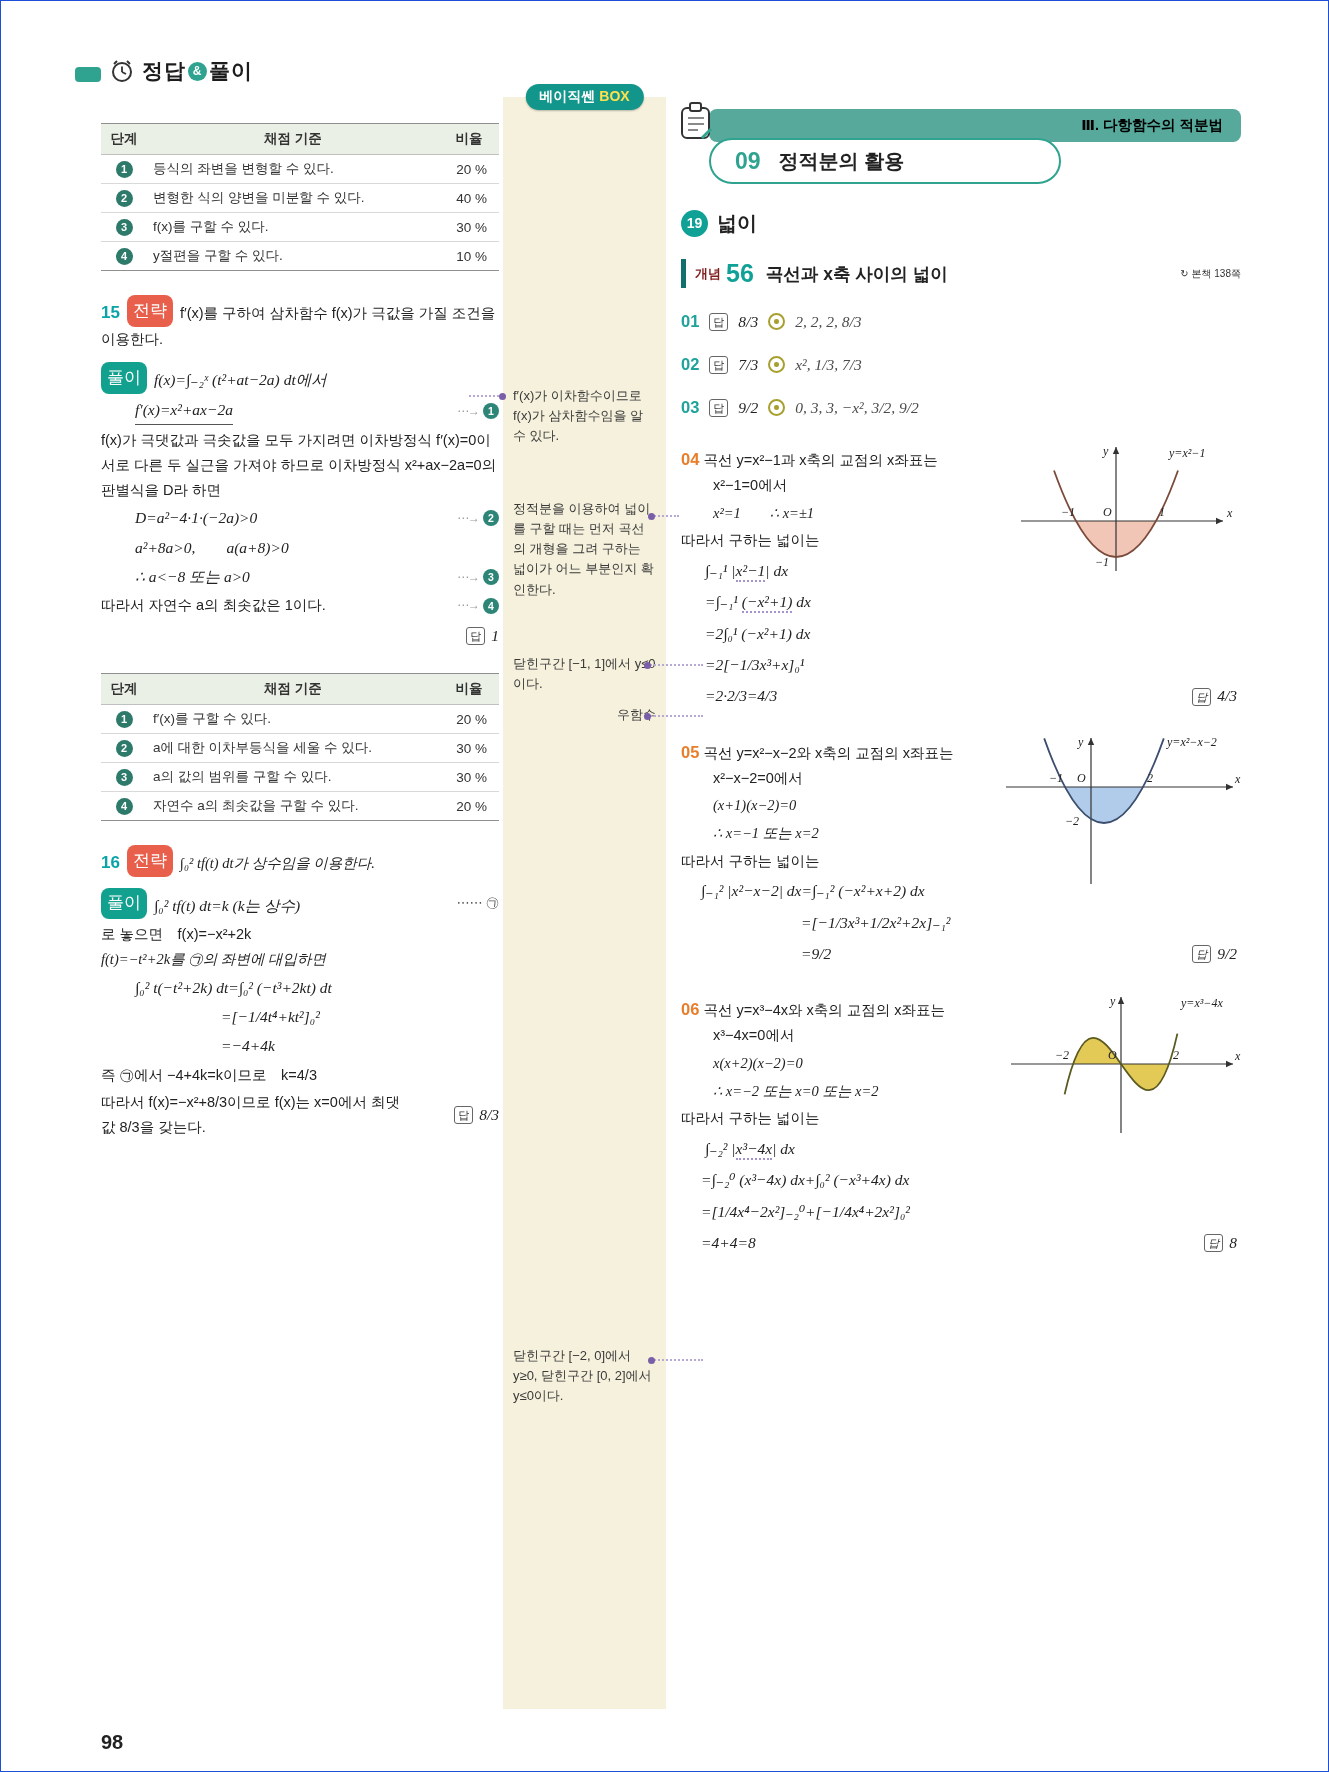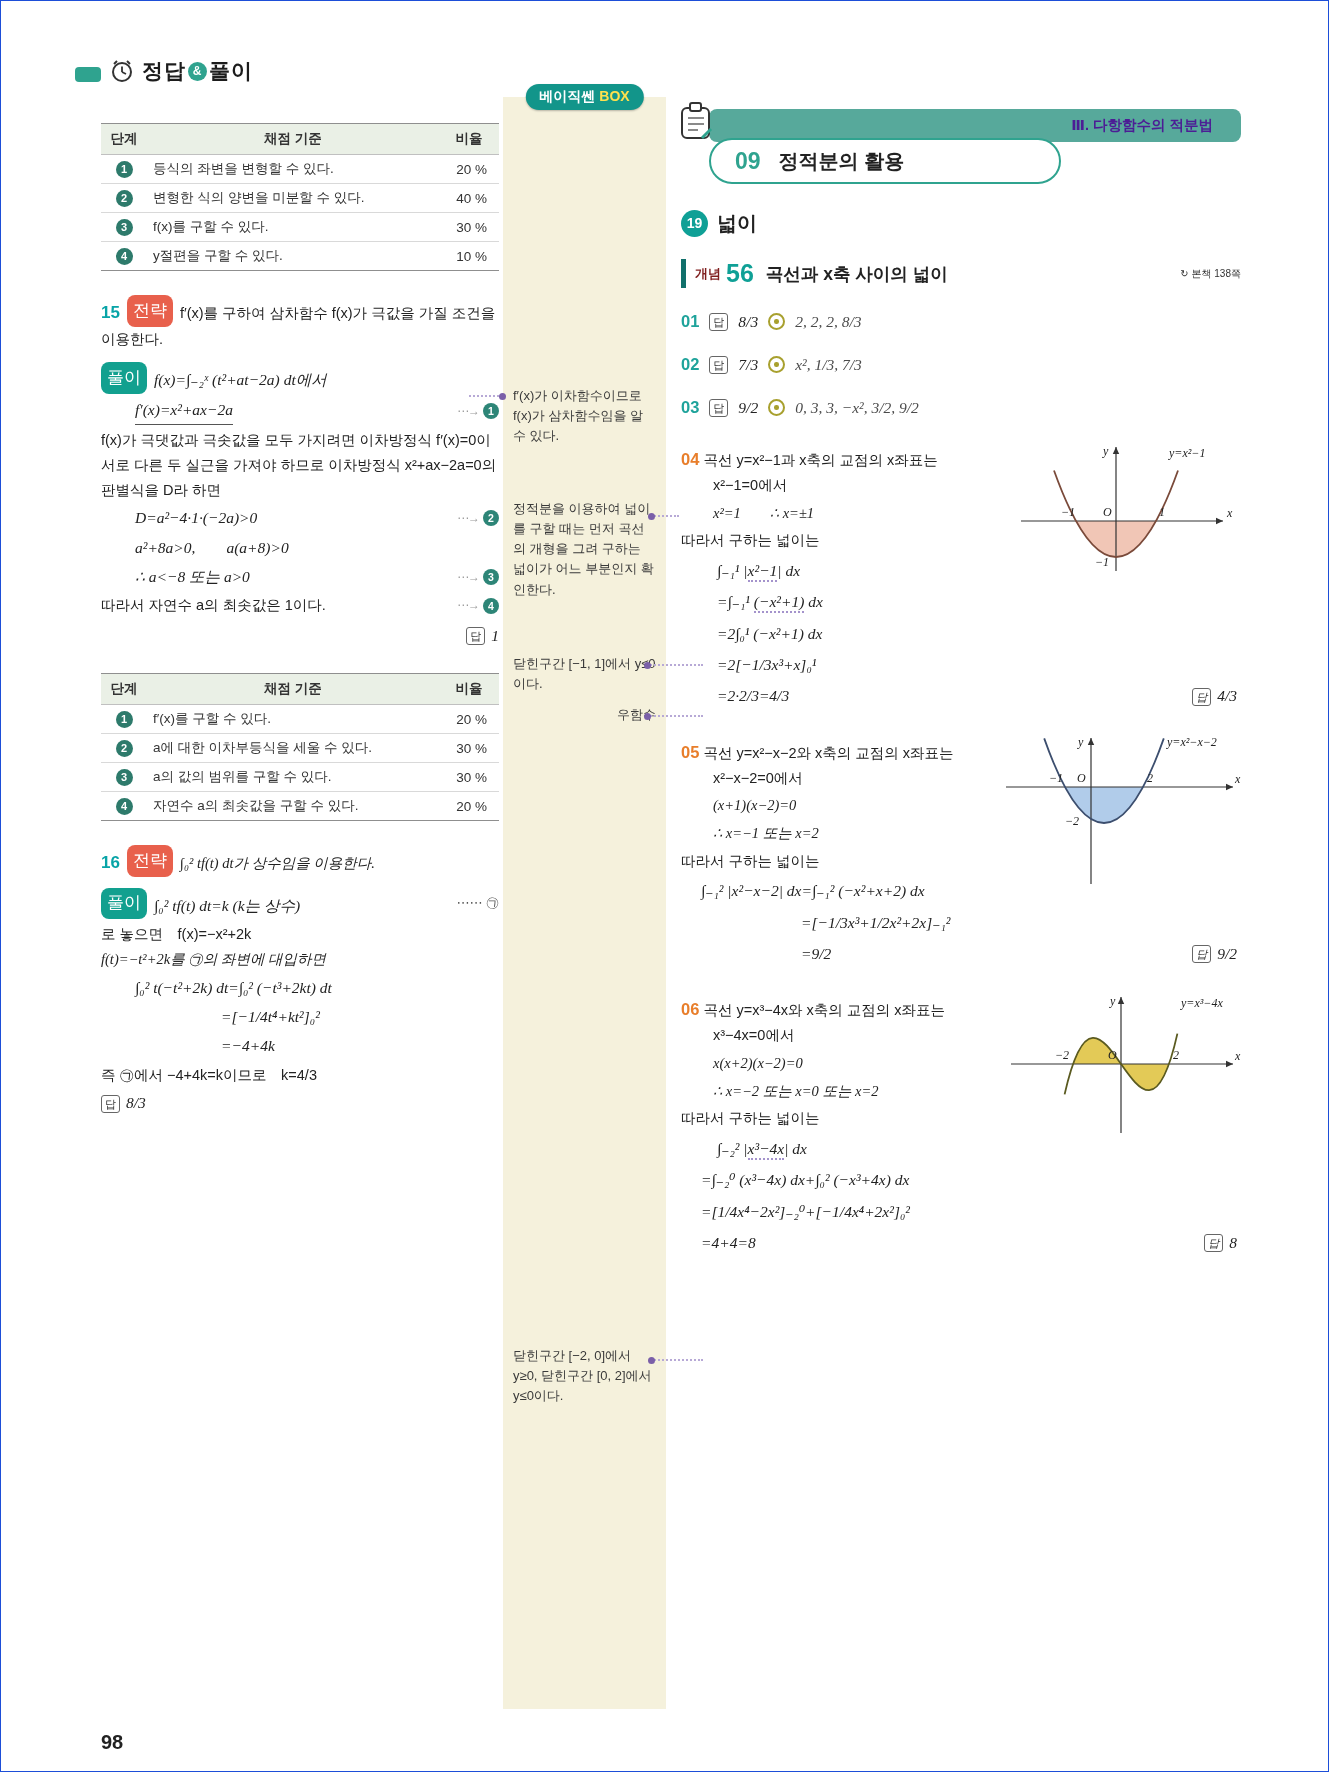--- a/index.html
+++ b/index.html
@@ -61,21 +61,21 @@
 
   .tipbox { background:#e8eee2; border-radius:8px; margin-top:24px; padding:12px 14px 14px; font-size:13.5px; line-height:1.75; }
   .tip-badge { display:inline-block; background:#12a08f; color:#fff; border-radius:11px; padding:2px 10px; font-weight:bold; font-size:12.5px; margin-bottom:7px; }
   .tip-badge .tip-word { color:#ffe14d; }
   .tip-title { font-weight:bold; font-size:14px; margin-bottom:2px; }
 
   
   .chap-row { position:relative; }
   .clip-icon { position:absolute; left:-4px; top:-8px; }
   .chap-band { margin-left:28px; height:33px; background:#57a99b; border-radius:8px; display:flex; align-items:center;
-               justify-content:flex-end; padding-right:28px; font-weight:bold; font-size:14.5px; color:#4c1d95; }
+               justify-content:flex-end; padding-right:18px; font-weight:bold; font-size:14.5px; color:#000000; }
   .unit-box { margin-left:28px; margin-top:-4px; width:352px; height:46px; background:#fff; border:2.5px solid #2fa38f;
               border-radius:25px; display:flex; align-items:center; gap:18px; padding-left:24px; }
   .unit-no { color:#2fa38f; font-size:23px; font-weight:bold; }
   .unit-title { font-size:20px; font-weight:bold; }
 
   .sec-row { margin-top:26px; display:flex; align-items:center; gap:9px; }
   .sec-circ { width:27px; height:27px; border-radius:50%; background:#0fa096; color:#fff; font-weight:bold; font-size:14px;
               text-align:center; line-height:27px; }
   .sec-title { font-size:20px; font-weight:bold; }
 
@@ -90,21 +90,21 @@
   .qnum.t { color:#1fa39b; } .qnum.o { color:#e87e2b; }
   .target { position:relative; width:17px; height:17px; border:2px solid #a8a02e; border-radius:50%; flex:0 0 auto; }
   .target::after { content:""; position:absolute; left:4.2px; top:4.2px; width:4.5px; height:4.5px; border-radius:50%; background:#a8a02e; }
   .tvals { color:#4a4a4a; font-family:"Liberation Serif","DejaVu Serif",serif; font-style:italic; }
 
   .qblock { position:relative; margin-top:28px; font-size:14.5px; line-height:1.7; }
   .qtext { width:305px; padding-left:32px; text-indent:-32px; }
   .qblock .graph { position:absolute; right:0; top:-6px; }
   .qind { margin-left:32px; margin-top:3px; }
   .qplain { margin-top:3px; }
-  .qfml { margin-left:36px; margin-top:5px; font-size:15.5px; }
+  .qfml { margin-left:24px; margin-top:5px; font-size:15.5px; }
   .qfml.deep { margin-left:56px; }
   .qal { display:flex; justify-content:space-between; align-items:center; padding-right:4px; }
   .ansgrp { display:flex; align-items:center; gap:6px; }
   .dotun { border-bottom:2px dotted #a493cc; padding-bottom:1px; }
 
   .graph text { font-family:"Liberation Serif","DejaVu Serif",serif; font-style:italic; font-size:12px; fill:#222; }
   .graph .axis { stroke:#333; stroke-width:1.2; }
 
   .pageno { position:absolute; left:100px; top:1730px; font-size:20px; font-weight:bold; color:#222; }
 </style>
@@ -251,20 +251,21 @@
           <span class="fml">∫₀² t(−t²+2k) dt=∫₀² (−t³+2kt) dt</span>
         </div>
       <div class="fline" style="padding-left:120px; justify-content:flex-start;">
           <span class="fml">=[−1/4t⁴+kt²]₀²</span>
         </div>
       <div class="fline" style="padding-left:120px; justify-content:flex-start;">
           <span class="fml">=−4+4k</span>
         </div>
       <div><span>즉 ㉠에서 −4+4k=k이므로 k=4/3</span></div>
       <div class="fline" style="padding-left:0;">
+        <span style="width:300px;">따라서 f(x)=−x²+8/3이므로 f(x)는 x=0에서 최댓값 8/3을 갖는다.</span>
         <span class="ansgrp" style="display:flex;align-items:center;gap:6px;">
           <span class="ansbox">답</span>
           <span class="ansval">8/3</span>
         </span>
       </div>
     </div>
   </div>
 
   <div class="midcol">
     <div class="midtab"><span>베이직쎈</span><span class="box-word">BOX</span></div>

